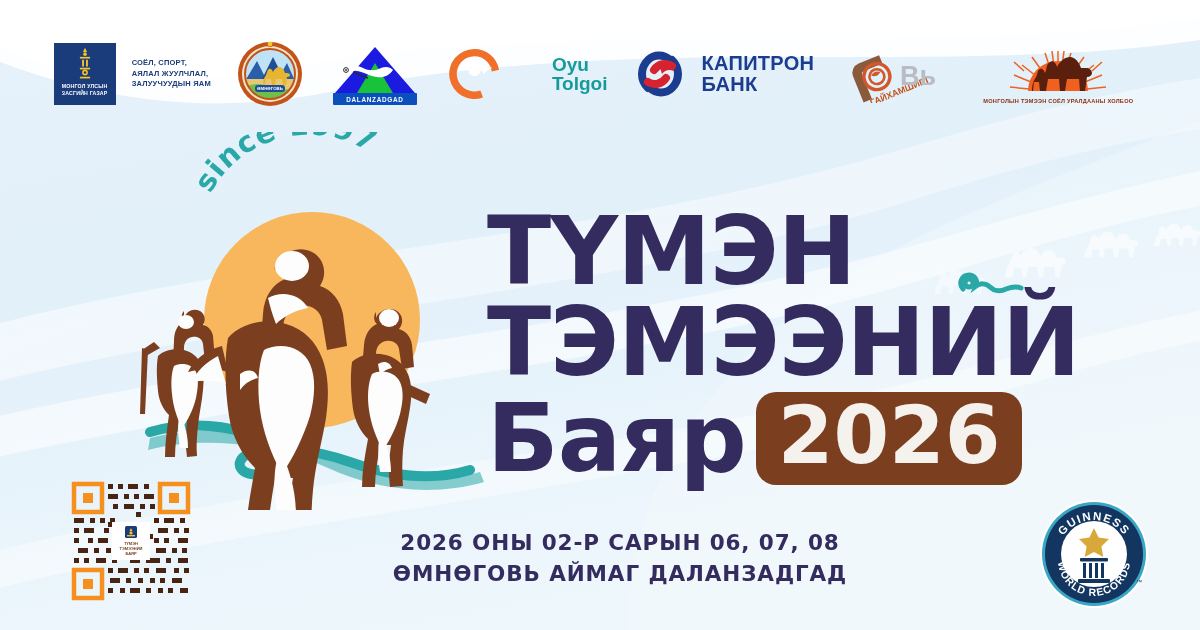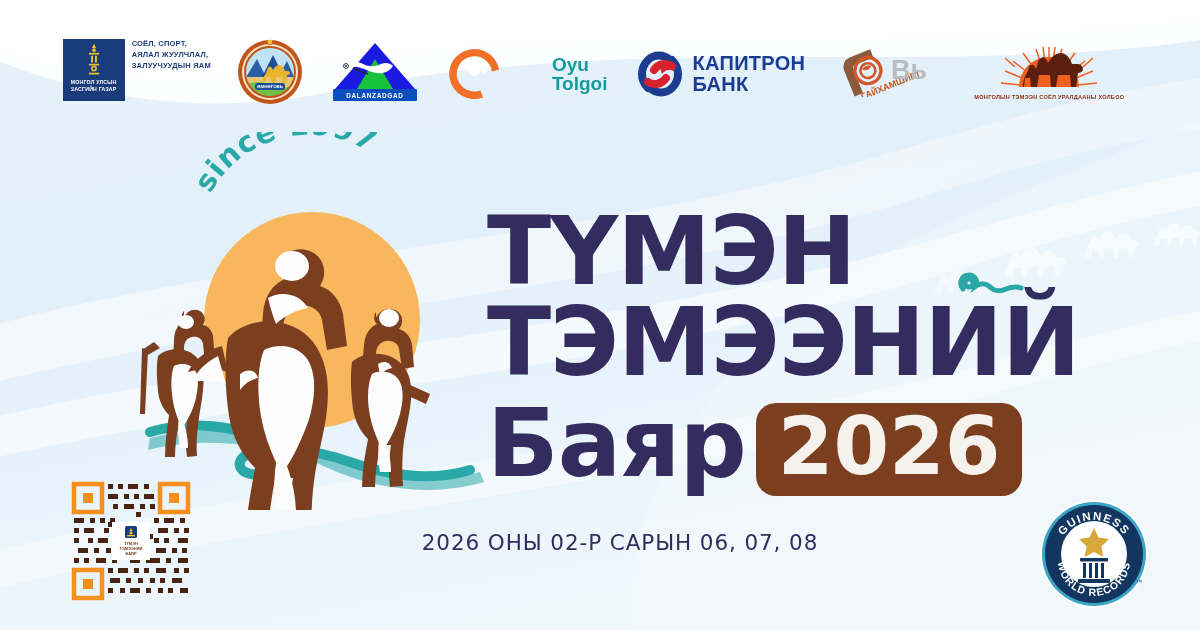--- a/index.html
+++ b/index.html
@@ -20,21 +20,21 @@
   .bg-svg { position: absolute; inset: 0; width: 1200px; height: 630px; }
 
   
   .sponsor-bar {
     position: absolute; left: 0; top: 34px;
     width: 1200px; height: 80px;
     display: flex; align-items: center; justify-content: center;
     gap: 26px;
     z-index: 7;
   }
-  .logo { display: flex; gap: 7px; height: 70px; }
+  .logo { display: flex; align-items: center; gap: 16px; height: 70px; }
 
   
   .gov-mark {
     width: 62px; height: 62px; background: #1b3c7a;
     display: flex; flex-direction: column; align-items: center; justify-content: flex-start;
     padding-top: 4px;
   }
   .gov-soyombo { width: 18px; height: 34px; }
   .gov-mark .gm-txt {
     color: #fff; font-size: 5.2px; font-weight: bold; line-height: 1.25;
@@ -99,31 +99,30 @@
   .hl1 { font-size: 94px; }
   .hl2 { font-size: 94px; margin-top: 4px; }
   .hl3row { display: flex; align-items: center; gap: 10px; margin-top: 5px; }
   .hl3 { font-size: 94px; }
   .year-badge {
     background: #7b3f20; border-radius: 20px;
     padding: 3px 22px 9px 22px;
     color: #f5f2ee; font-weight: bold; font-size: 80px;
     line-height: 1.02; letter-spacing: 0px;
     font-family: "DejaVu Sans", sans-serif;
-    margin-top: 11px;
   }
   .curl { position: absolute; left: 468px; top: -32px; width: 70px; height: 40px; }
 
   
   .footer {
     position: absolute; left: 330px; top: 528px; width: 580px;
     text-align: center; z-index: 8;
   }
   .footer div {
-    color: #342b5e; font-size: 21.5px; font-weight: 400;
+    color: #342b5e; font-size: 21.5px; font-weight: 700;
     letter-spacing: .9px; line-height: 1.42;
     font-family: "DejaVu Sans", sans-serif;
   }
 
   
   .qr-wrap { position: absolute; left: 68px; top: 478px; width: 126px; height: 126px; z-index: 8; }
 
   
   .gwr { position: absolute; left: 1038px; top: 498px; width: 112px; height: 112px; z-index: 8; }
 </style>
@@ -390,20 +389,21 @@
       </svg>
     </div>
     <div class="hl3row">
       <div class="hl-line hl3">Баяр</div>
       <div class="year-badge">2026</div>
     </div>
   </div>
 
   <div class="footer">
     <div>2026 ОНЫ 02-Р САРЫН 06, 07, 08</div>
+    <div>ӨМНӨГОВЬ АЙМАГ ДАЛАНЗАДГАД</div>
   </div>
 
   <div class="qr-wrap">
     <svg viewBox="0 0 126 126" width="126" height="126">
       <rect x="0" y="0" width="126" height="126" fill="#ffffff" opacity="0.0"></rect>
 
       <g>
         <rect x="6" y="6" width="28" height="28" fill="none" stroke="#f5901e" stroke-width="4.5"></rect>
         <rect x="15" y="15" width="10" height="10" fill="#f5901e"></rect>
         <rect x="92" y="6" width="28" height="28" fill="none" stroke="#f5901e" stroke-width="4.5"></rect>

